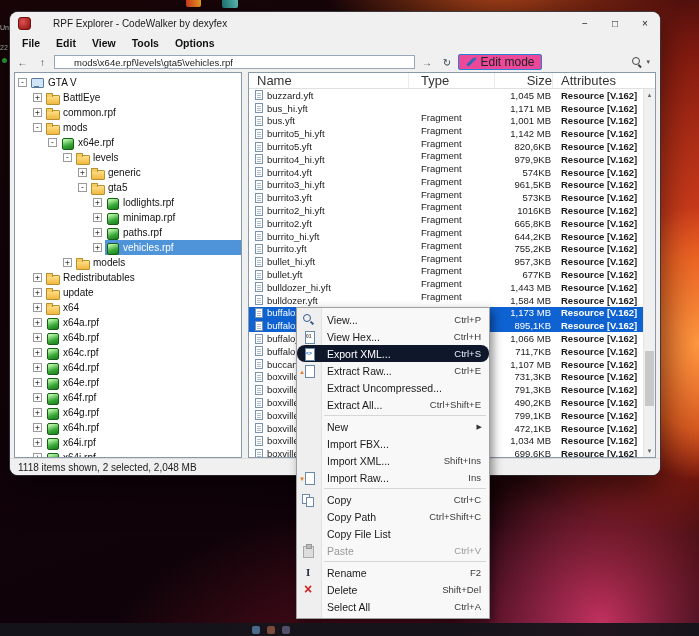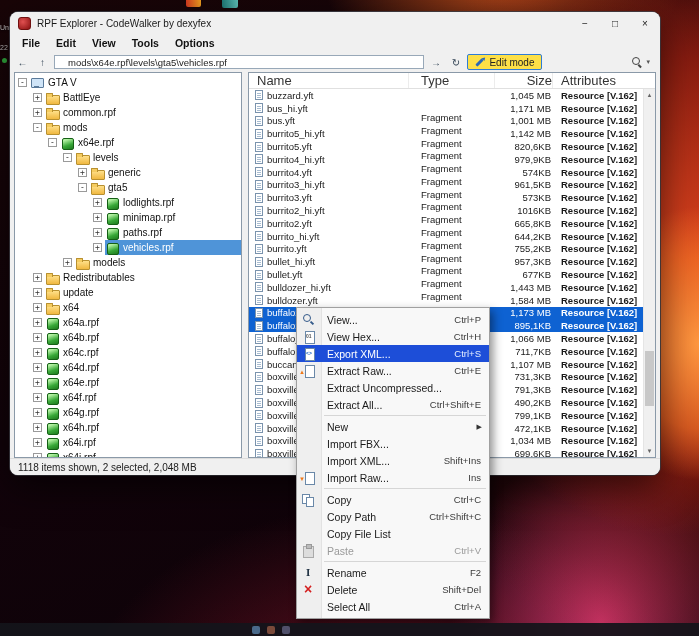--- a/index.html
+++ b/index.html
@@ -22,36 +22,36 @@
     background:linear-gradient(90deg,#1f7a78,#5ec0b8); }
   .deskTxtA { position:absolute; left:0; top:24px; font-size:7px; color:#e8e8e8; opacity:.8; text-shadow:0 1px 2px #000; }
   .deskTxtB { position:absolute; left:0; top:44px; font-size:7px; color:#e8e8e8; opacity:.8; text-shadow:0 1px 2px #000; }
   .deskDot { position:absolute; left:2px; top:58px; width:5px; height:5px; border-radius:50%; background:#35c045; opacity:.9; }
 
   
   .window { position:absolute; left:10px; top:12px; width:650px; height:463px; background:#f0f0f0;
     border-radius:8px; overflow:hidden;
     box-shadow:0 12px 36px rgba(0,0,0,.6), 0 0 0 1px rgba(70,70,80,.85); }
 
-  .titlebar { height:22px; display:flex; align-items:center; padding-left:8px; font-size:10px; color:#1a1a1a; background:#f0f0f0; }
+  .titlebar { height:22px; display:flex; align-items:center; padding-left:8px; font-size:10px; color:#1a1a1a; background:#f0f0f0;gap:16px; }
   .appicon { width:13px; height:13px; margin-right:6px; border-radius:3px;
     background:radial-gradient(circle at 35% 35%, #e05050, #8a1010); border:1px solid #701010; }
   .wtitle { white-space:nowrap; }
   .wctl { margin-left:auto; display:flex; }
   .wbtn { width:30px; height:22px; display:flex; align-items:center; justify-content:center; font-size:10px; color:#222; }
 
   .menubar { height:18px; display:flex; align-items:center; padding-left:4px; font-size:10.5px; color:#111; }
   .mbitem { padding:0 8px; height:100%; display:flex; align-items:center;font-weight:bold; }
 
   .toolbar { height:20px; display:flex; align-items:center; padding:0 4px; gap:3px; }
   .tbtn { width:17px; height:16px; display:flex; align-items:center; justify-content:center; font-size:10px; color:#345; }
   .pathbox { flex:1; height:14px; background:#fff; border:1px solid #98a8b8; font-size:9.5px; color:#222;
-    display:flex; align-items:center; padding:0 13px; white-space:nowrap; overflow:hidden; }
-  .editmode { height:16px; border:1px solid #2f7cd6; background:#fde047; display:flex; align-items:center;
-    gap:5px; padding:0 7px; font-size:10px; color:#222; border-radius:2px; }
+    display:flex; align-items:center; padding:0 19px; white-space:nowrap; overflow:hidden; }
+  .editmode { height:16px; border:1px solid #2f7cd6; background:#ec4899; display:flex; align-items:center;
+    gap:5px; padding:0 7px; font-size:12px; color:#222; border-radius:2px; }
   .pencil { width:9px; height:3px; background:#2a68b8; border-radius:1px; transform:rotate(-45deg); position:relative; }
   .pencil::after { content:""; position:absolute; right:-3px; top:0; border-left:3px solid #2a68b8;
     border-top:2px solid transparent; border-bottom:2px solid transparent; }
   .tspacer { flex:0 0 84px; }
   .search { display:flex; align-items:center; gap:3px; padding-right:6px; }
   .mag { position:relative; width:11px; height:11px; display:inline-block; }
   .mag::before { content:""; position:absolute; left:0; top:0; width:6px; height:6px; border:1.5px solid #444; border-radius:50%; }
   .mag::after { content:""; position:absolute; left:7px; top:7px; width:4px; height:1.5px; background:#444;
     transform:rotate(45deg); transform-origin:0 0; }
   .caret { font-size:7px; color:#555; }
@@ -105,21 +105,21 @@
 
   .statusbar { position:absolute; left:0; right:0; bottom:0; height:17px; display:flex; align-items:center;
     padding-left:8px; font-size:10px; color:#222; border-top:1px solid #dcdcdc; background:#f0f0f0; }
 
   
   .cmenu { position:absolute; left:296px; top:307px; width:194px; background:#f8f8f8;
     border:1px solid #a0a0a0; box-shadow:3px 4px 9px rgba(0,0,0,.45); padding:3px 0; z-index:50; }
   .cmenu::before { content:""; position:absolute; left:0; top:0; bottom:0; width:24px; background:#efefef;
     border-right:1px solid #e2e2e2; }
   .mi { display:flex; align-items:center; height:17px; font-size:10.5px; color:#1a1a1a; position:relative; }
-  .mi-hl { background:#1d4ed8; color:#fff; }
+  .mi-hl { background:#0f172a; color:#fff;border-radius:8px; }
   .mi-dis { color:#9a9a9a; }
   .mic { width:24px; flex:0 0 24px; height:100%; position:relative; }
   .mlb { flex:1; padding-left:6px; white-space:nowrap; }
   .msc { padding-right:8px; font-size:9.5px; color:#3a3a3a; }
   .mi-hl .msc { color:#e6efff; }
   .mi-dis .msc { color:#9a9a9a; }
   .marr { position:absolute; right:7px; font-size:7px; color:#333; }
   .msep { height:1px; background:#d6d6d6; margin:2px 3px 2px 27px; position:relative; }
 
   .ic-view::before { content:""; position:absolute; left:6px; top:3px; width:6px; height:6px;

